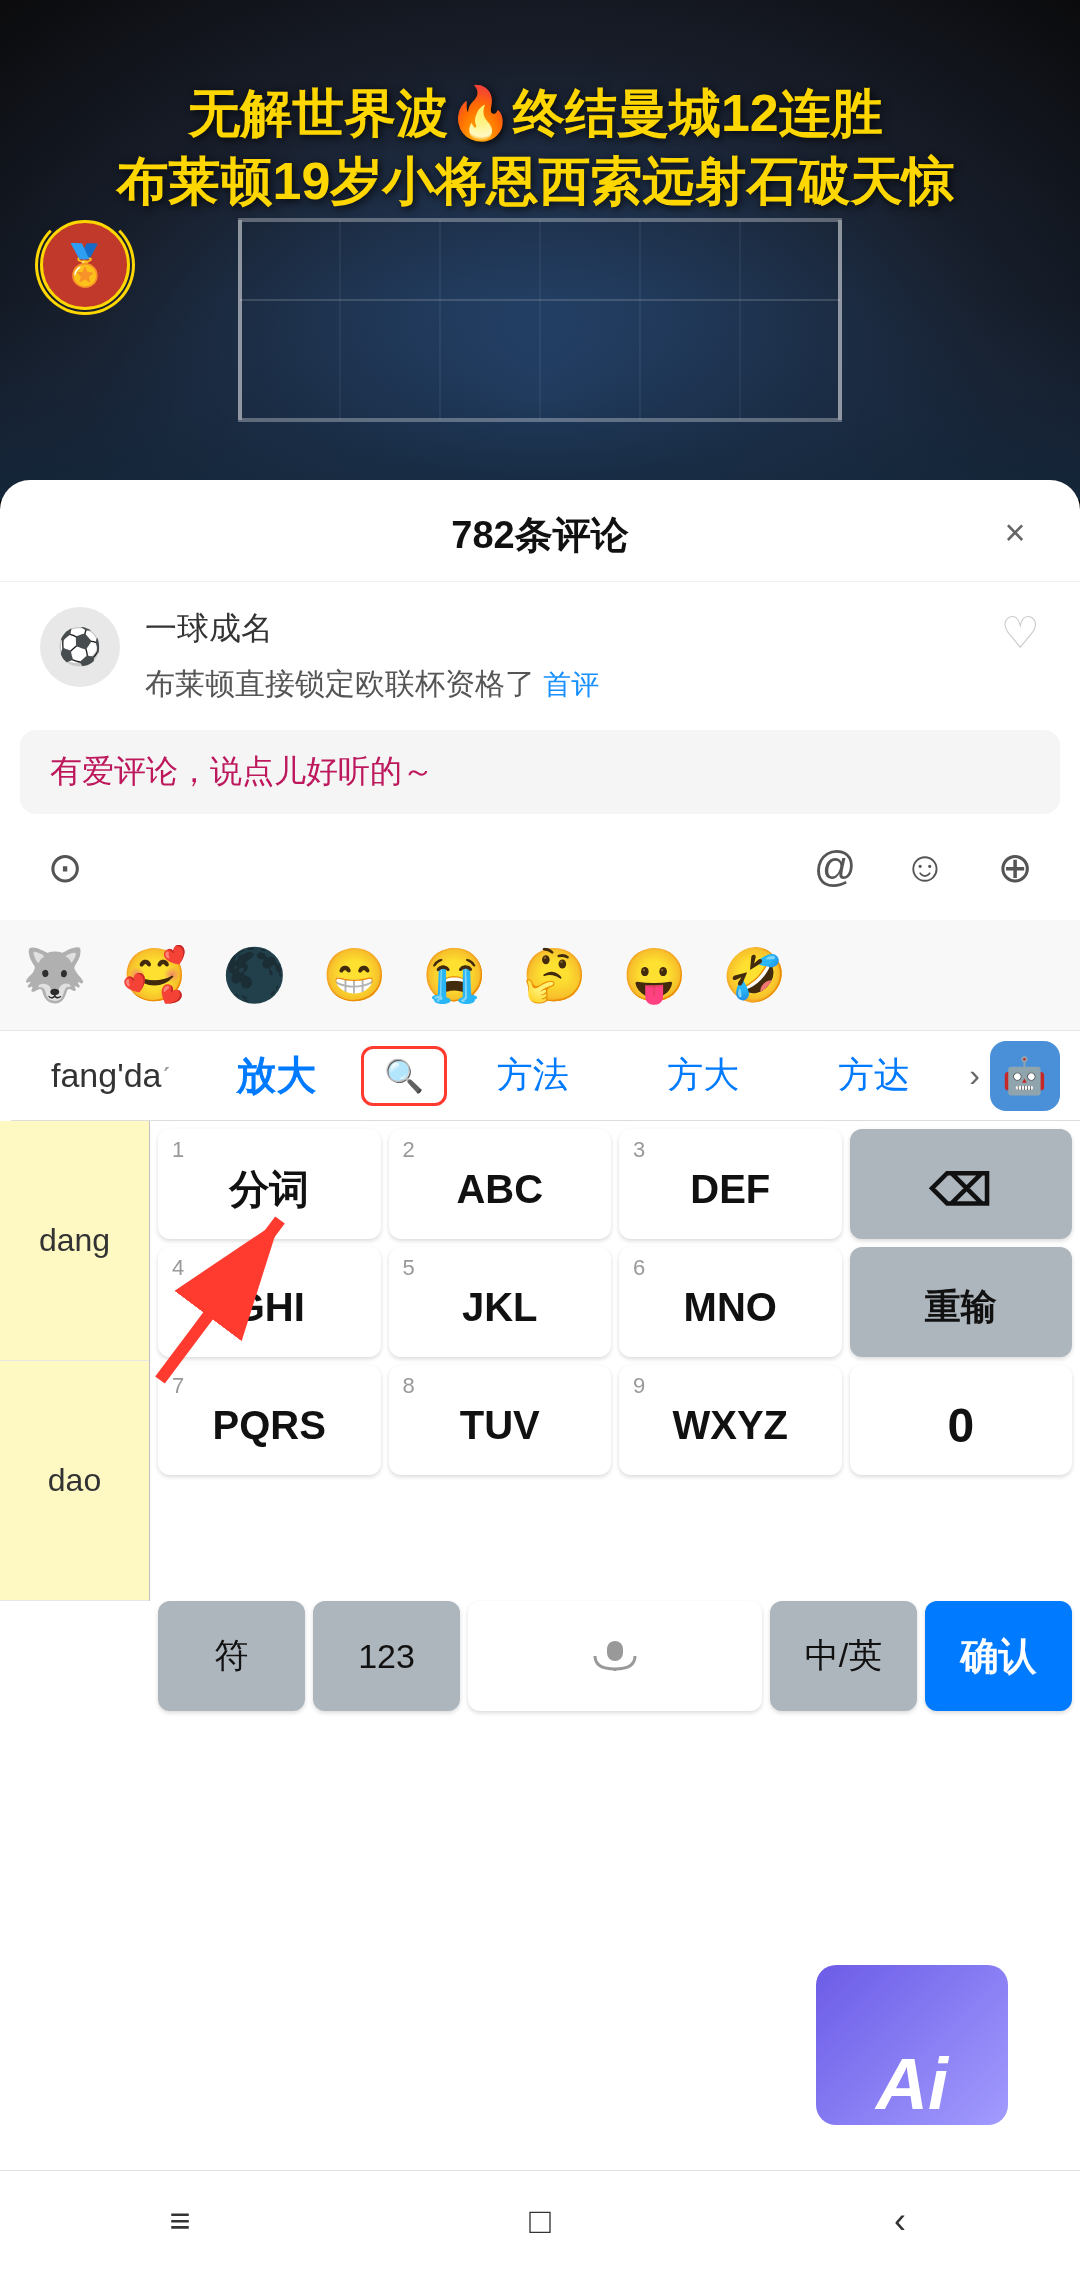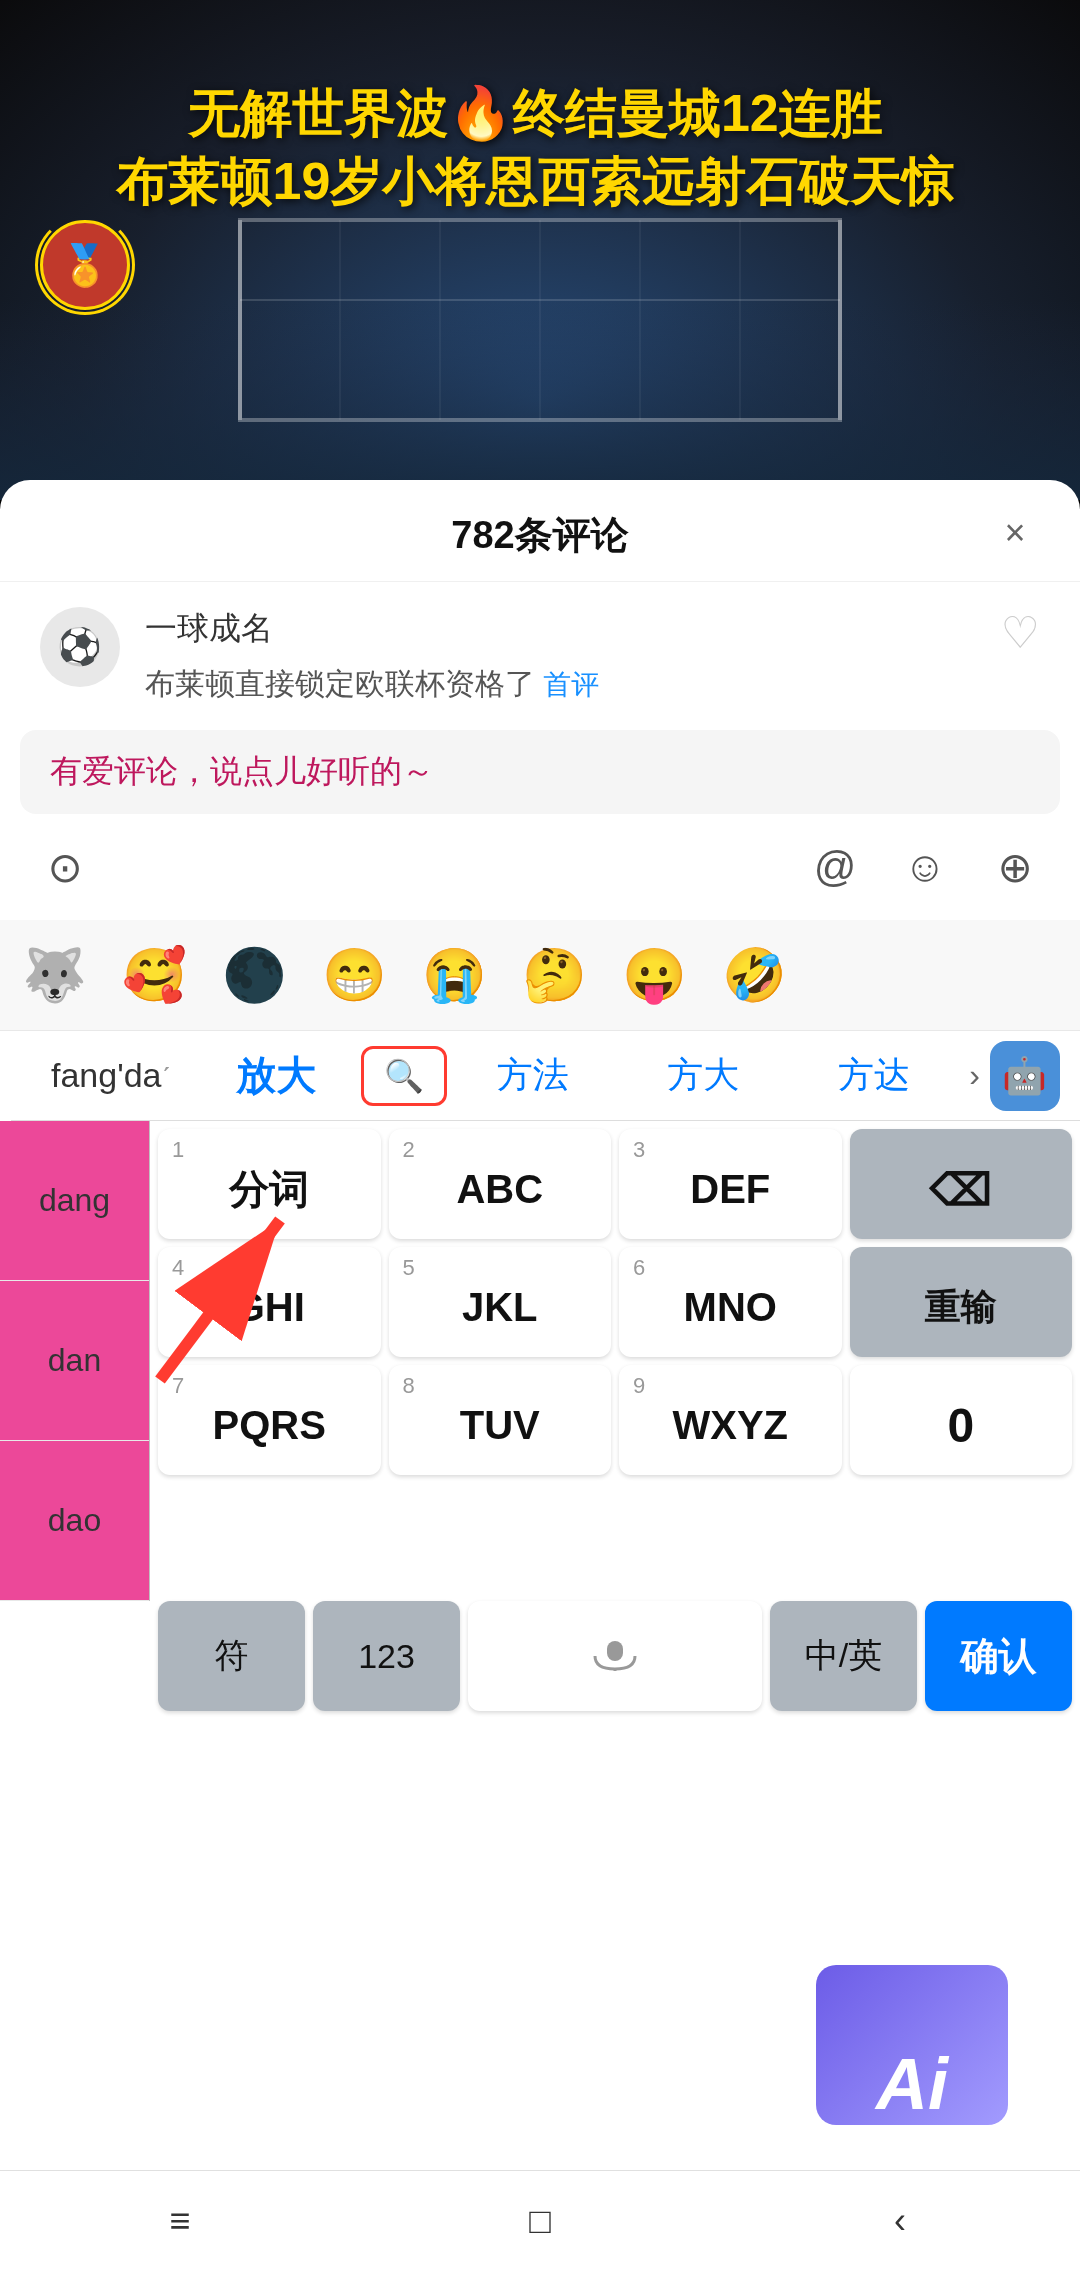--- a/index.html
+++ b/index.html
@@ -253,21 +253,21 @@
       color: #666;
       padding: 0 10px;
     }
 
     
     .keyboard-main {
       display: flex;
     }
     .word-list {
       width: 150px;
-      background: #ec4899;
+      background: #fef9c3;
       border-right: 1px solid #c0c0c0;
       display: flex;
       flex-direction: column;
     }
     .word-item {
       flex: 1;
       display: flex;
       align-items: center;
       justify-content: center;
       font-size: 32px;
@@ -479,21 +479,20 @@
       <span class="suggestion-item">方达</span>
     </div>
     <span class="suggestions-arrow">›</span>
     <div class="ime-robot">🤖</div>
   </div>
 
   <div class="keyboard-main">
 
     <div class="word-list">
       <div class="word-item">dang</div>
-      <div class="word-item">dan</div>
       <div class="word-item">dao</div>
     </div>
 
     <div class="keypad">
 
       <div class="key">
         <span class="key-num">1</span>
         <span class="key-label">分词</span>
       </div>
       <div class="key">

